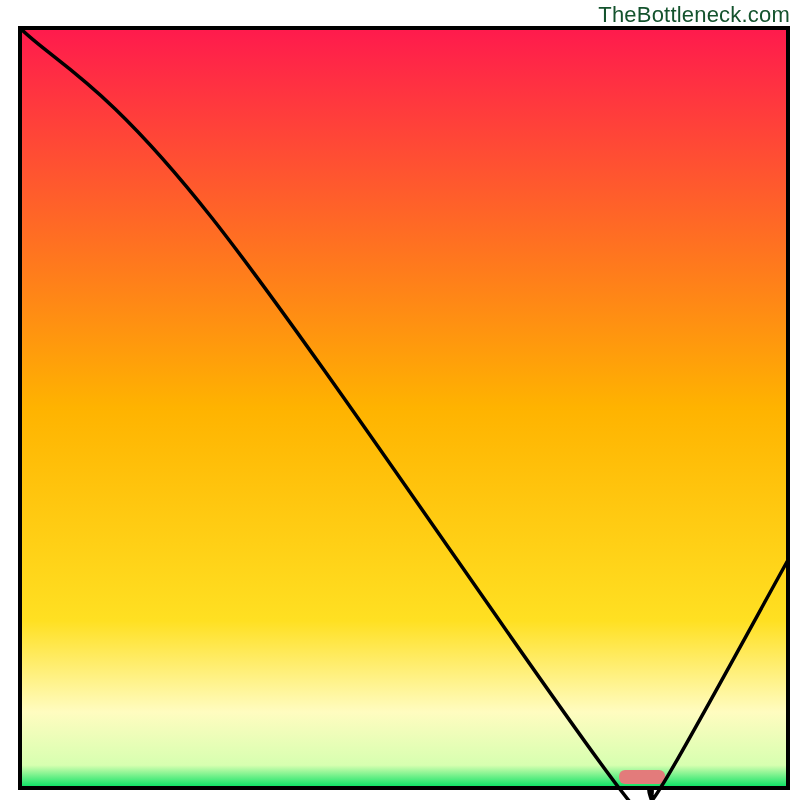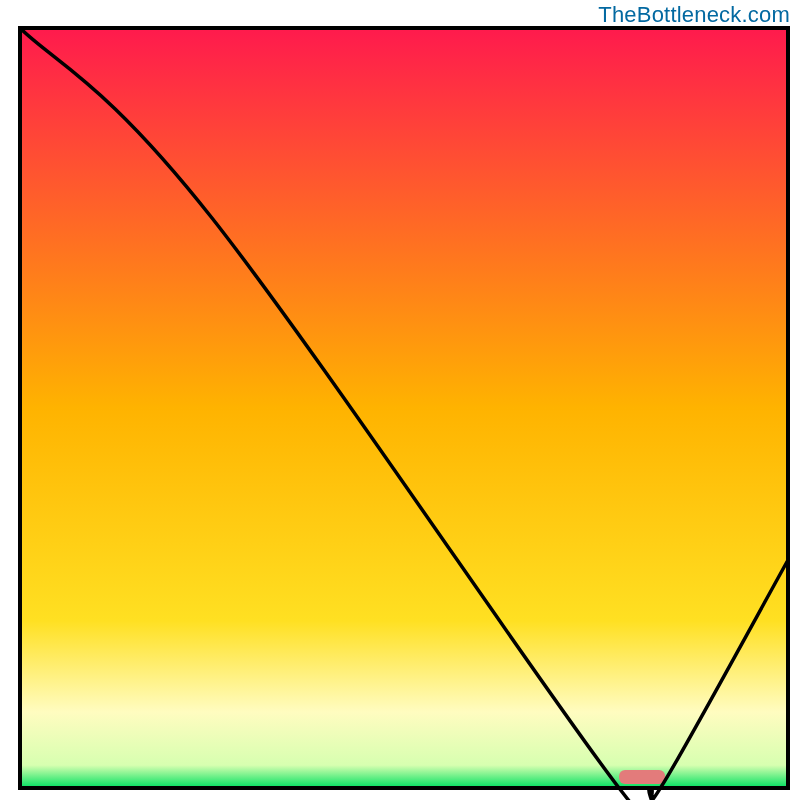--- a/index.html
+++ b/index.html
@@ -13,21 +13,21 @@
   }
   .canvas {
     position: relative;
     width: 800px;
     height: 800px;
   }
   .attribution {
     position: absolute;
     top: 2px;
     right: 10px;
-    color: #0369a1;
+    color: #14532d;
     font-size: 22px;
     font-weight: 500;
     letter-spacing: 0.2px;
   }
   svg {
     display: block;
   }
 </style>
 </head>
 <body>

